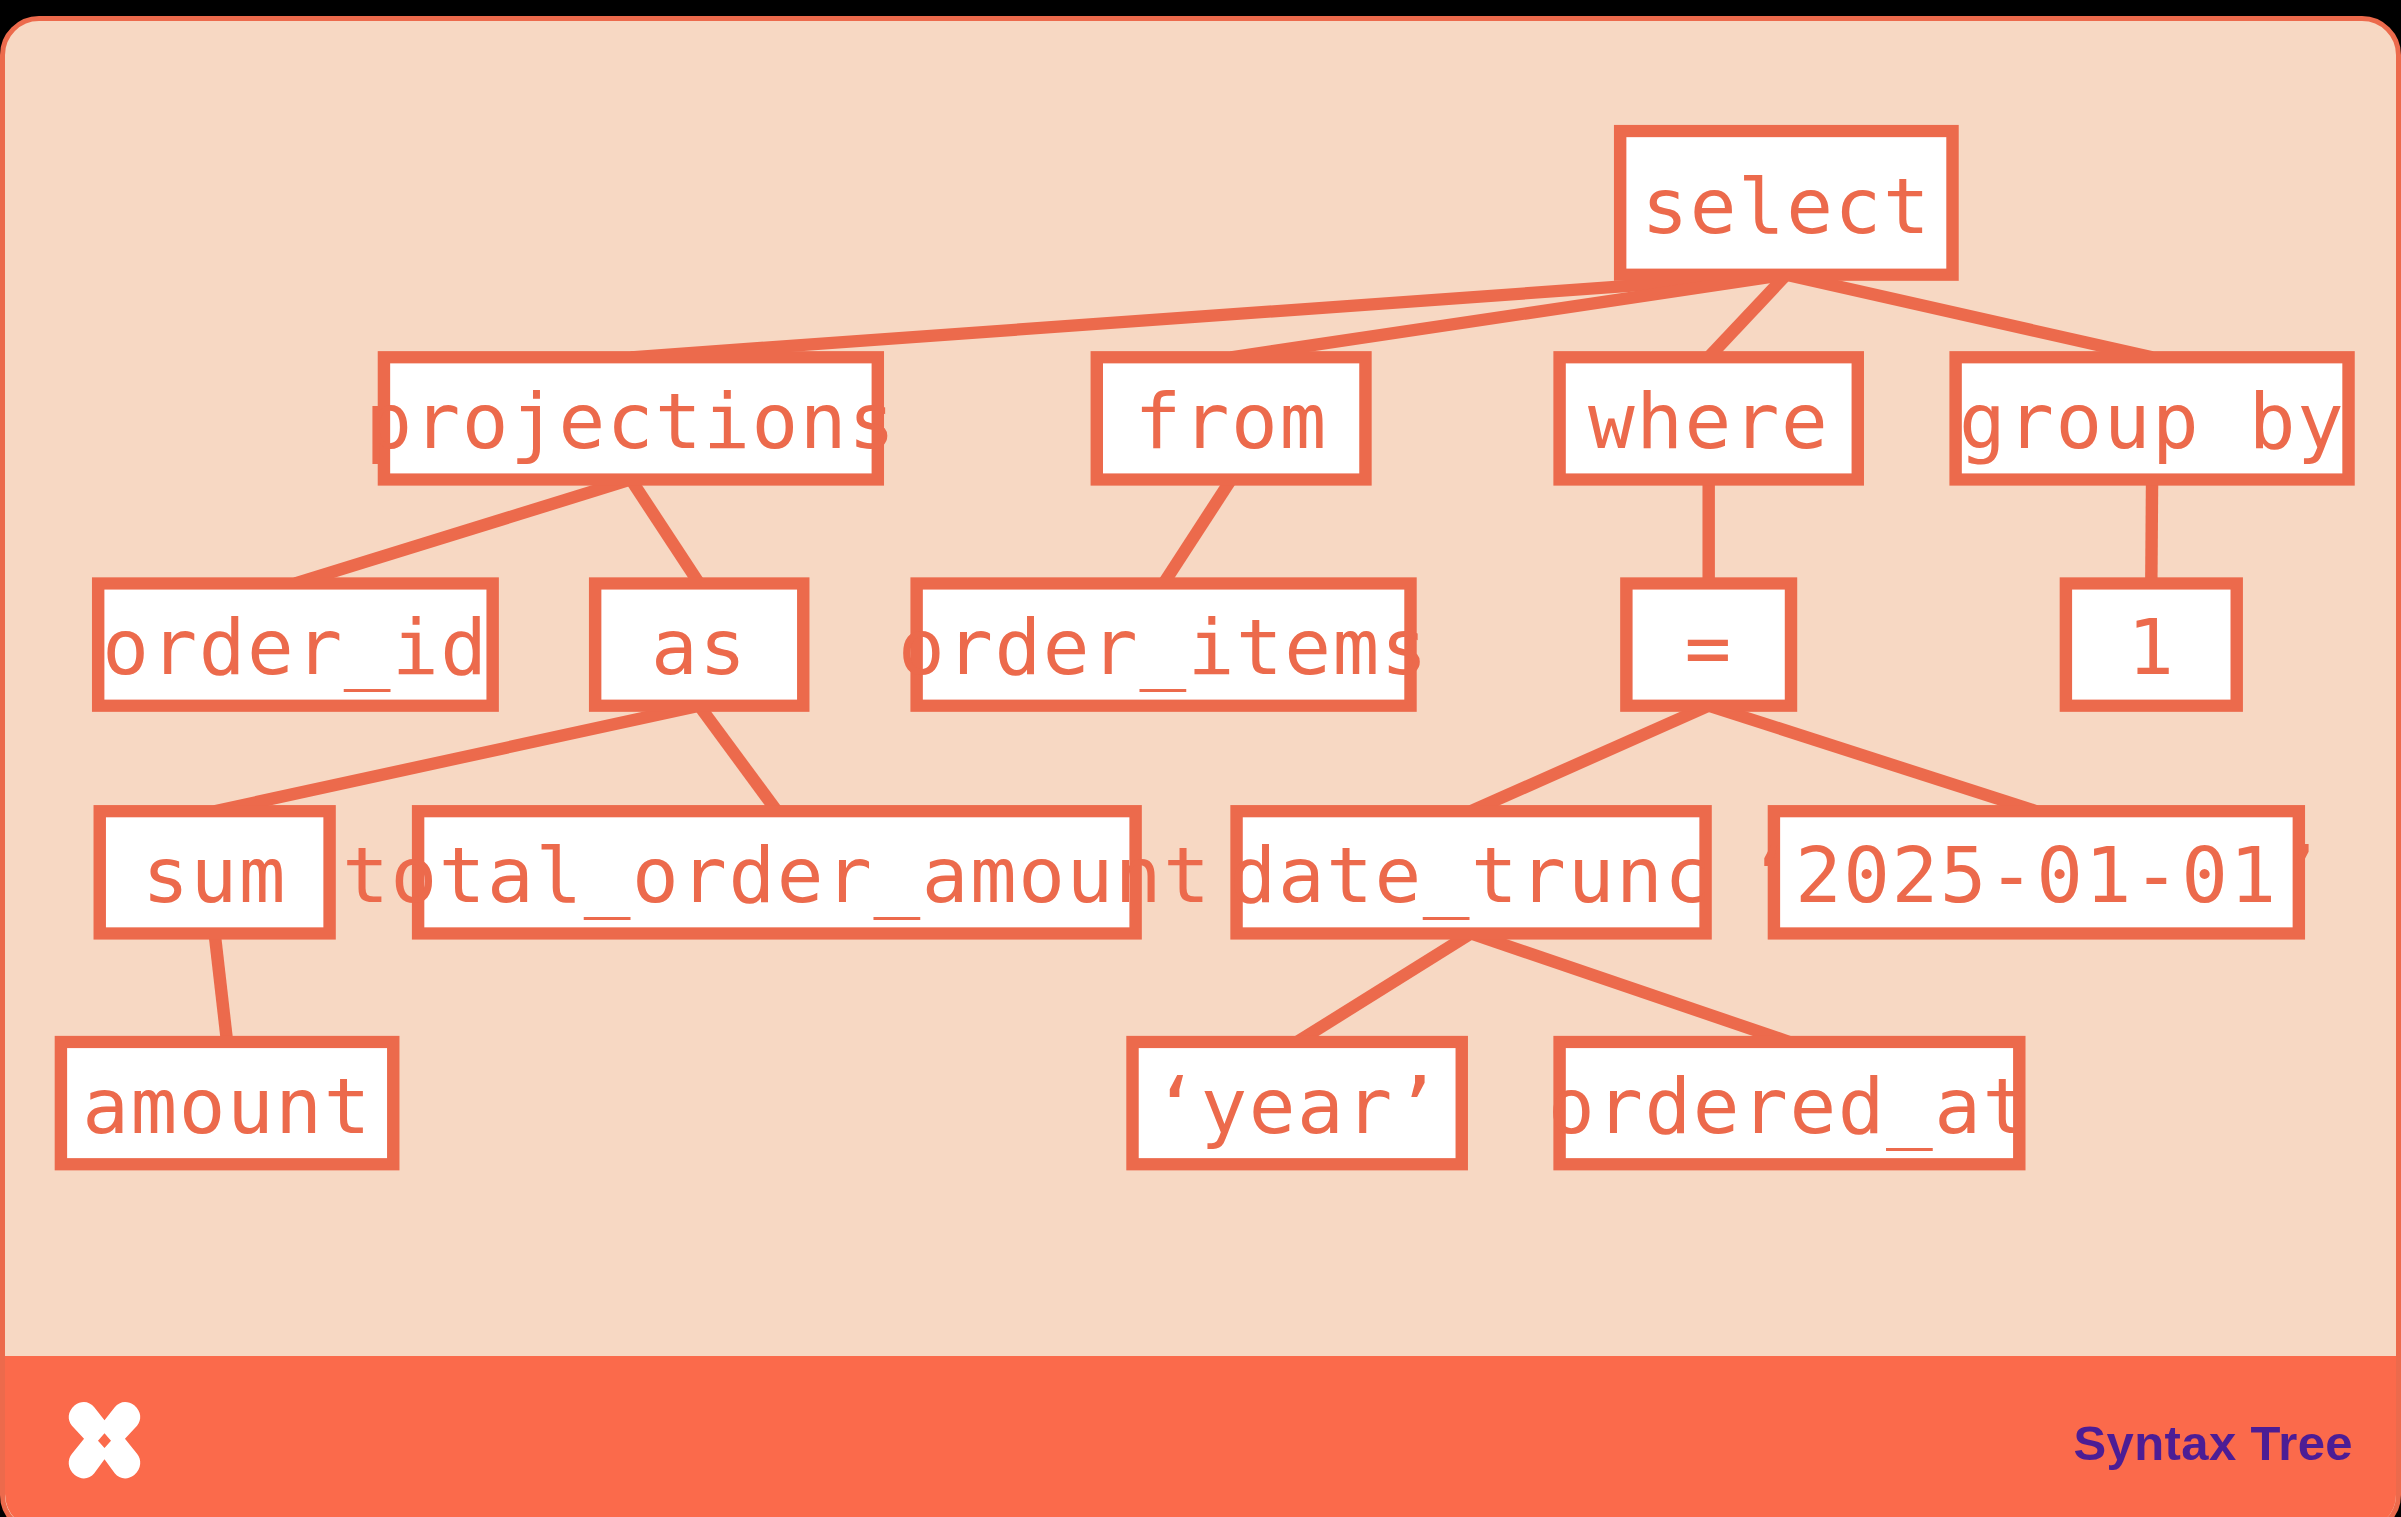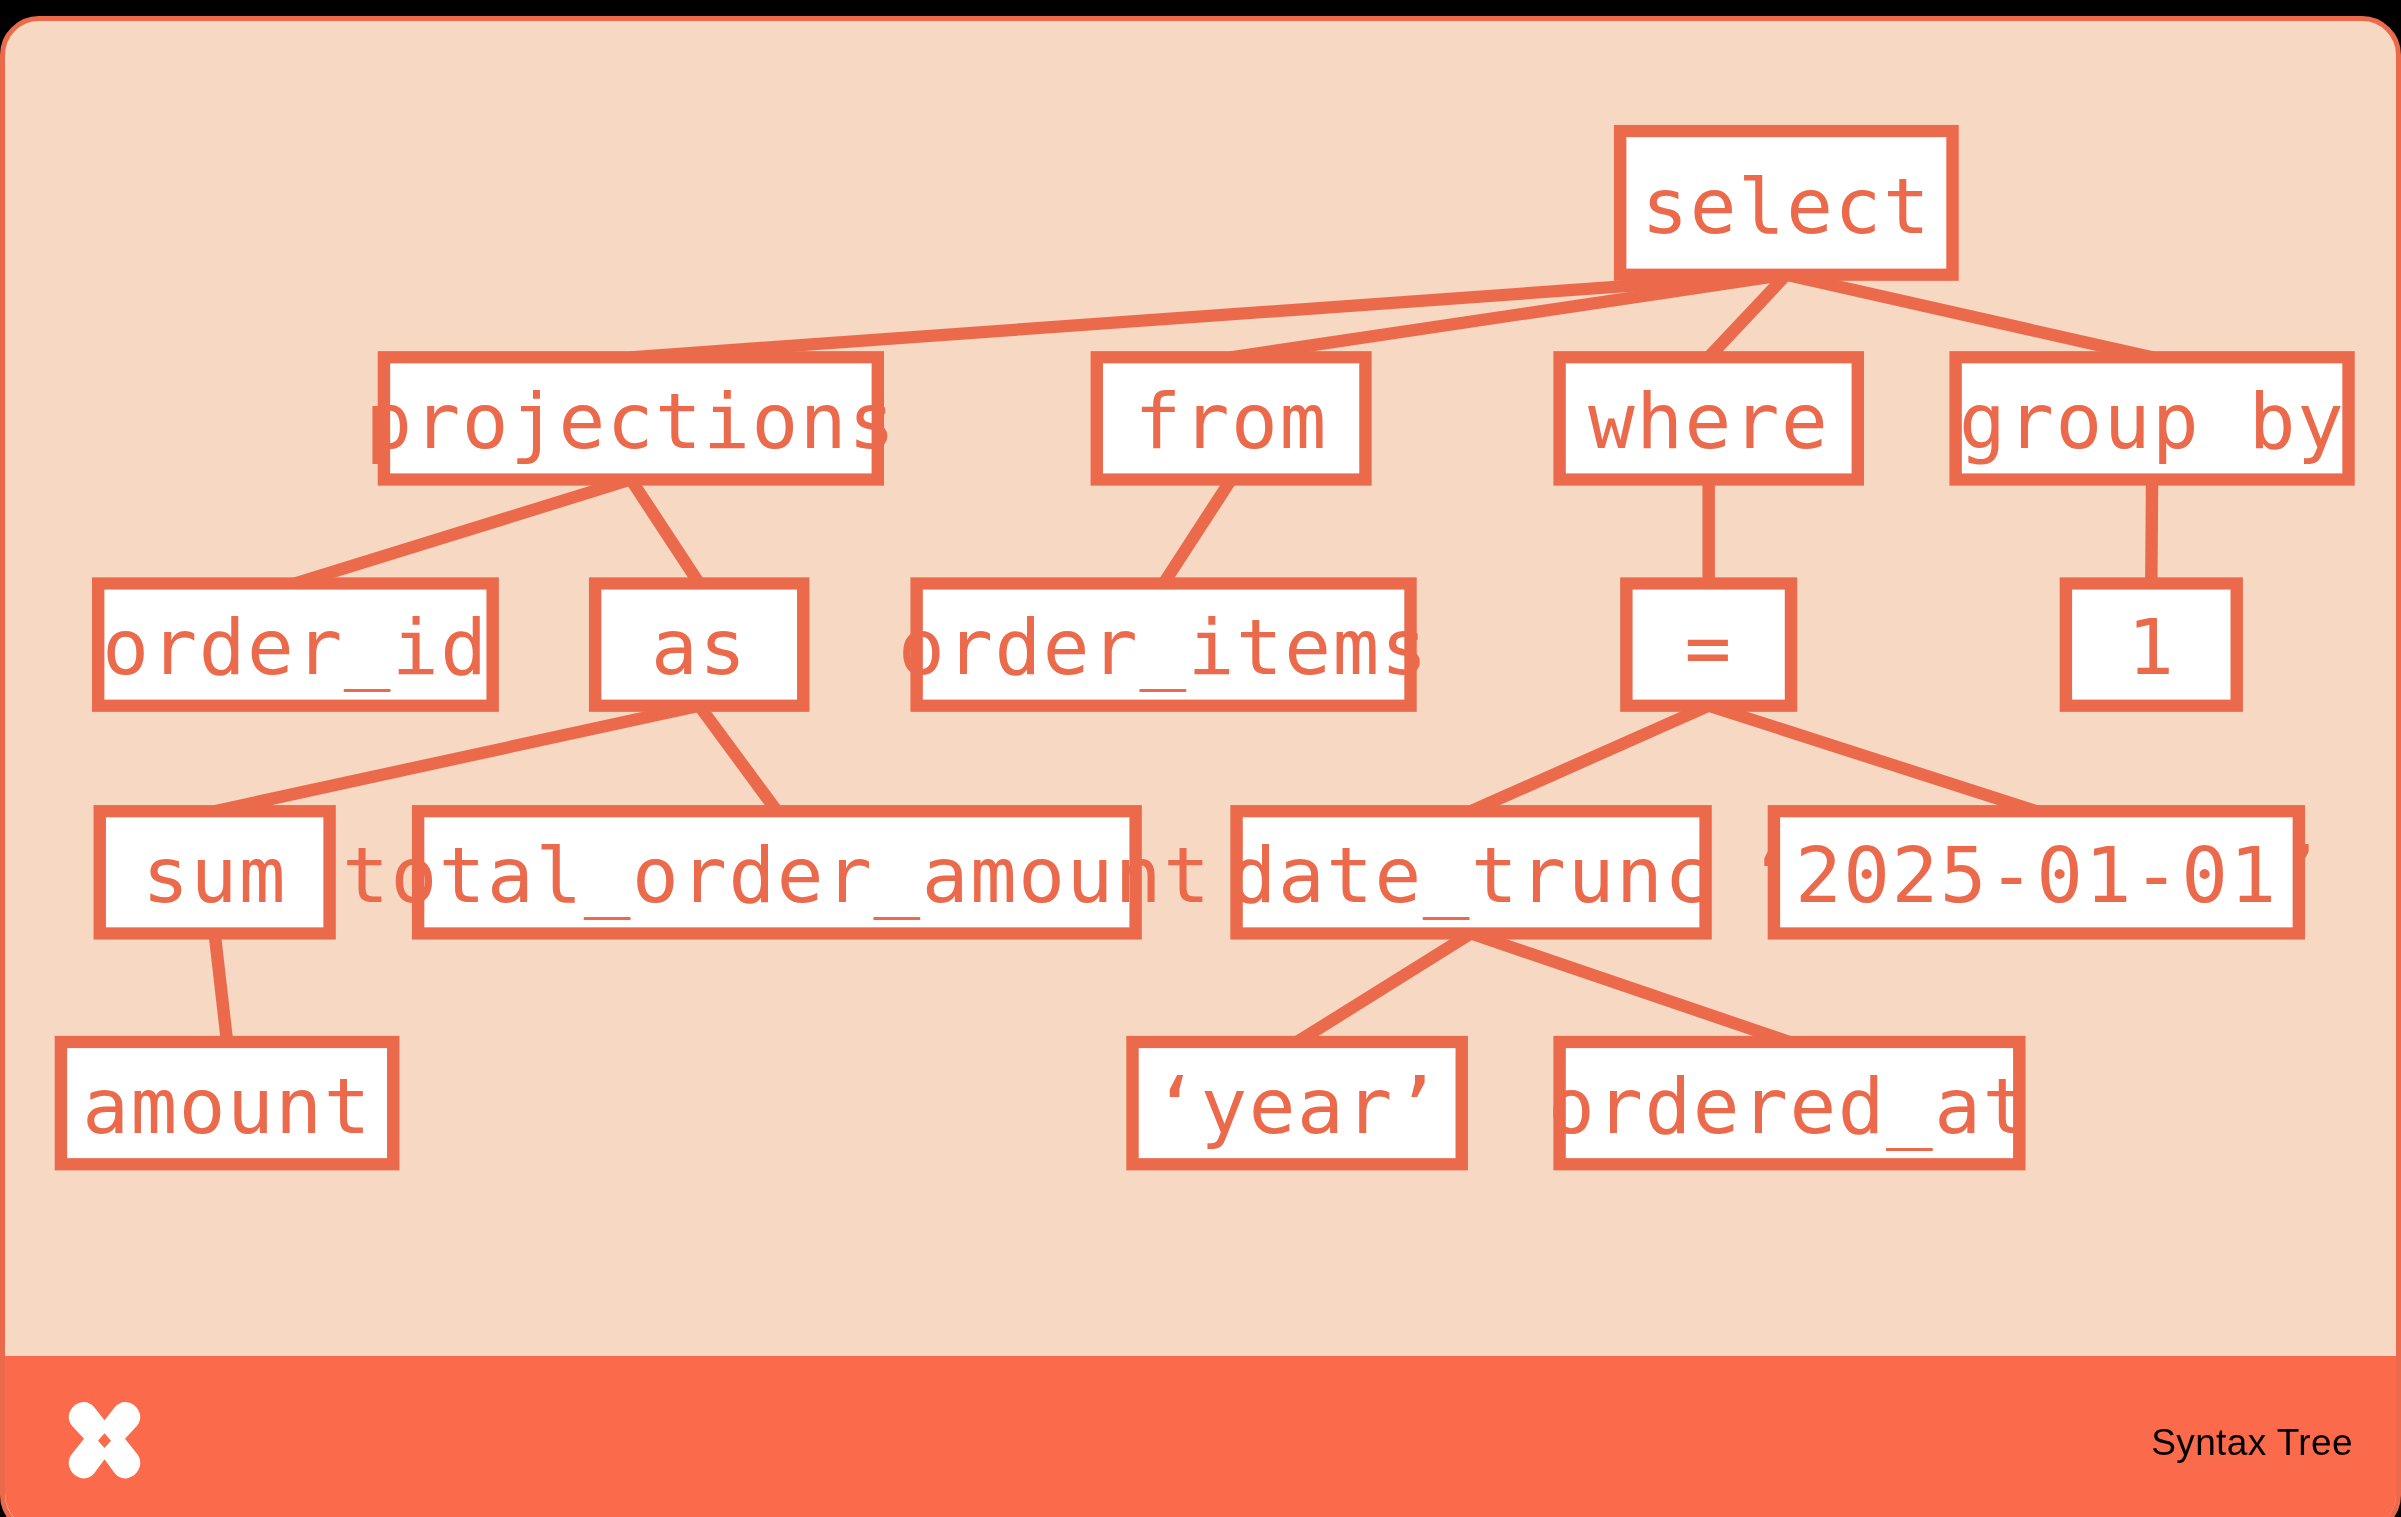--- a/index.html
+++ b/index.html
@@ -74,24 +74,24 @@
     border-bottom-left-radius: 35px;
     border-bottom-right-radius: 35px;
   }
   #brand-logo {
     width: 93px;
     height: 93px;
     flex: 0 0 auto;
     display: block;
   }
   #footer-title {
-    color: #000000;
+    color: #4c1d95;
     font-family: "Liberation Sans", sans-serif;
-    font-size: 37px;
-    font-weight: normal;
+    font-size: 49px;
+    font-weight: bold;
     letter-spacing: 0.4px;
     white-space: nowrap;
   }
 </style>
 </head>
 <body>
 
 <div id="card">
 
   <div id="canvas-area">

